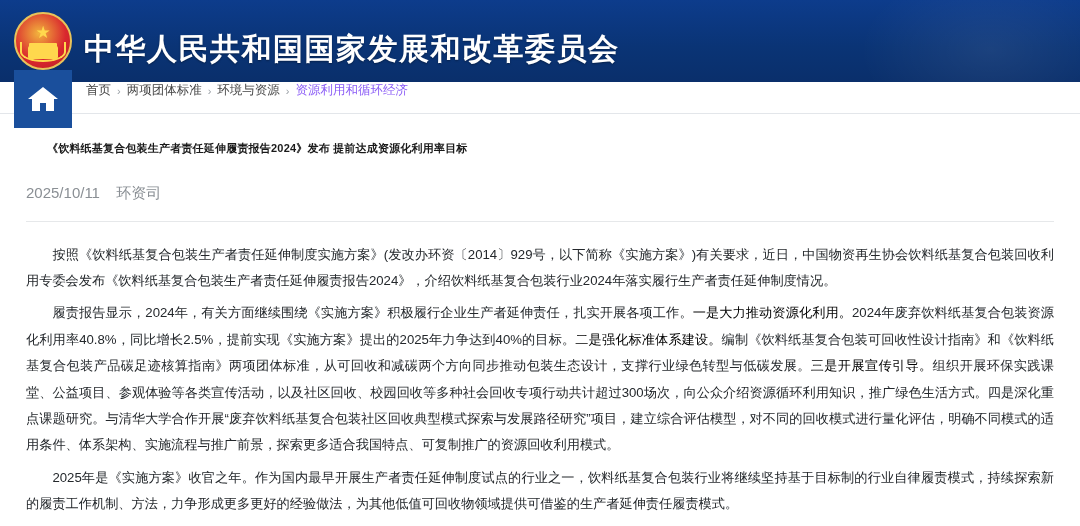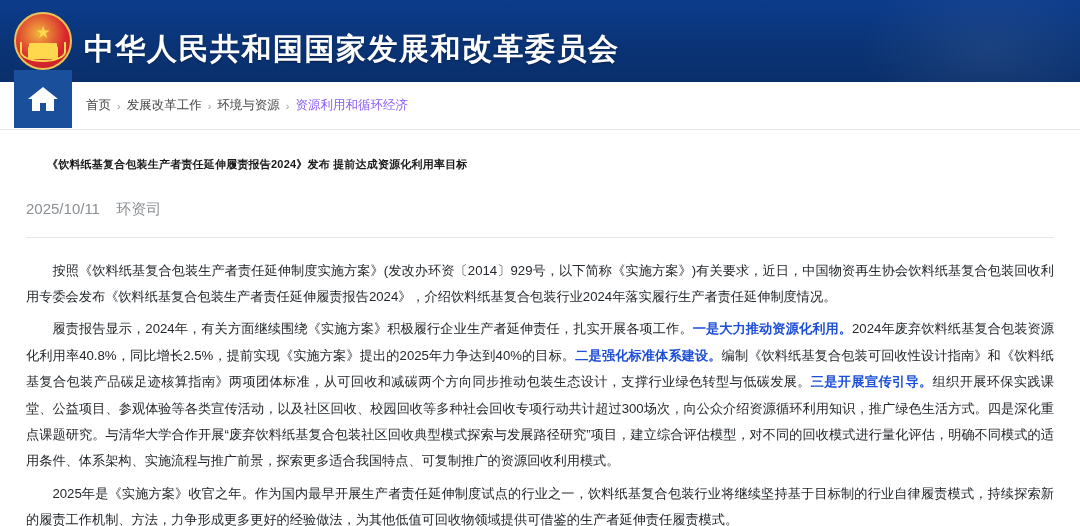--- a/index.html
+++ b/index.html
@@ -83,25 +83,25 @@
     font-size: 16.5px;
     font-family: "Liberation Serif", serif;
     font-weight: bold;
     letter-spacing: 0.4px;
     margin-top: 4px;
   }
 
   
   .crumbbar {
     position: relative;
-    height: 48px;
+    height: 32px;
     background: #ffffff;
     border-bottom: 1px solid #e3e6ea;
     display: flex;
-    align-items: center;
+    align-items: flex-start;
   }
   .house {
     position: absolute;
     left: 14px; top: -12px;
     width: 58px; height: 58px;
     background: #1a4f9c;
     display: flex; align-items: center; justify-content: center;
   }
   .house svg { display:block; }
   .crumbs {
@@ -141,21 +141,21 @@
   }
   .body {
     margin-top: 20px;
     font-size: 13.2px;
     line-height: 2.0;
     color: #24282c;
     text-align: justify;
     text-justify: inter-ideograph;
   }
   .body p { margin: 0 0 6px 0; text-indent: 2em; }
-  .body b { font-weight: bold; color: #1d4ed8; }
+  .body b { font-weight: normal; color: #000000; }
 </style>
 </head>
 <body>
 
 <div id="page">
 
   <div class="header">
     <div class="emblem">
       <span class="star">★</span>
       <span class="ears"></span>
@@ -168,21 +168,21 @@
 
   <div class="crumbbar">
     <div class="house">
       <svg width="34" height="30" viewBox="0 0 34 30" aria-hidden="true">
         <path d="M17 3 L32 15 L28 15 L28 27 L20 27 L20 19 L14 19 L14 27 L6 27 L6 15 L2 15 Z" fill="#ffffff"></path>
       </svg>
     </div>
     <div class="crumbs">
       <a href="#">首页</a>
       <span class="sep">›</span>
-      <a href="#">发展改革工作</a>
+      <a href="#">两项团体标准</a>
       <span class="sep">›</span>
       <a href="#">环境与资源</a>
       <span class="sep">›</span>
       <a href="#" class="current">资源利用和循环经济</a>
     </div>
   </div>
 
   <div class="article">
     <div class="art-title">《饮料纸基复合包装生产者责任延伸履责报告2024》发布 提前达成资源化利用率目标</div>
     <div class="art-meta">

